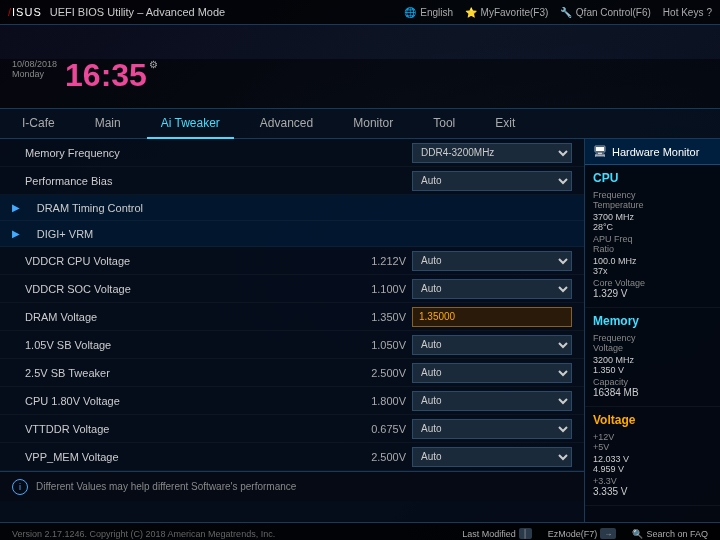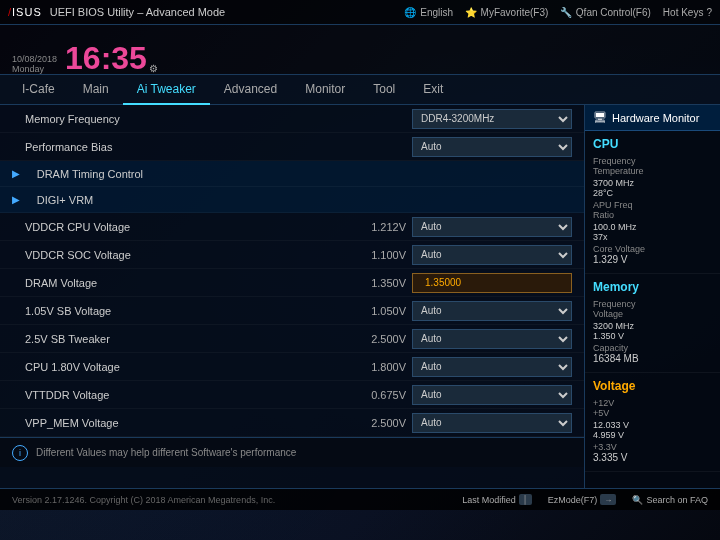--- a/index.html
+++ b/index.html
@@ -65,46 +65,47 @@
       gap: 3px;
       cursor: pointer;
     }
     .globe-icon { color: #6af; }
 
     
     .clock-area {
       position: relative;
       z-index: 10;
       display: flex;
-      align-items: flex-end;
+      align-items: flex-start;
       height: 50px;
       background: rgba(0,0,0,0.5);
       padding: 0 12px;
       border-bottom: 1px solid #1a3a5c;
+      margin-top: 34px;
     }
     .date-time {
       display: flex;
       flex-direction: column;
       margin-right: 8px;
     }
     .date { color: #888; font-size: 9px; }
     .time { color: #ec4899; font-size: 32px; font-weight: 700; line-height: 1; }
     .gear-icon { color: #aaa; font-size: 10px; margin-left: 2px; }
 
     
     .main-nav {
       position: relative;
       z-index: 10;
       display: flex;
       align-items: center;
       height: 30px;
       background: rgba(5,15,30,0.9);
       border-bottom: 1px solid #1a3a5c;
       padding: 0 8px;
-      gap: 0;
+      gap: 12px;
     }
     .nav-item {
       padding: 0 14px;
       height: 30px;
       display: flex;
       align-items: center;
       color: #aaa;
       font-size: 12px;
       cursor: pointer;
       border-bottom: 2px solid transparent;
@@ -161,21 +162,21 @@
       padding: 0 4px;
       cursor: pointer;
     }
     .row-input {
       width: 160px;
       height: 20px;
       background: #2a1a0a;
       border: 1px solid #8a6020;
       color: #fa0;
       font-size: 10px;
-      padding: 0 12px;
+      padding: 0 6px;
     }
 
     
     .hw-panel {
       width: 135px;
       background: rgba(3,8,18,0.95);
       overflow: hidden;
     }
     .hw-title {
       background: rgba(0,40,80,0.7);

